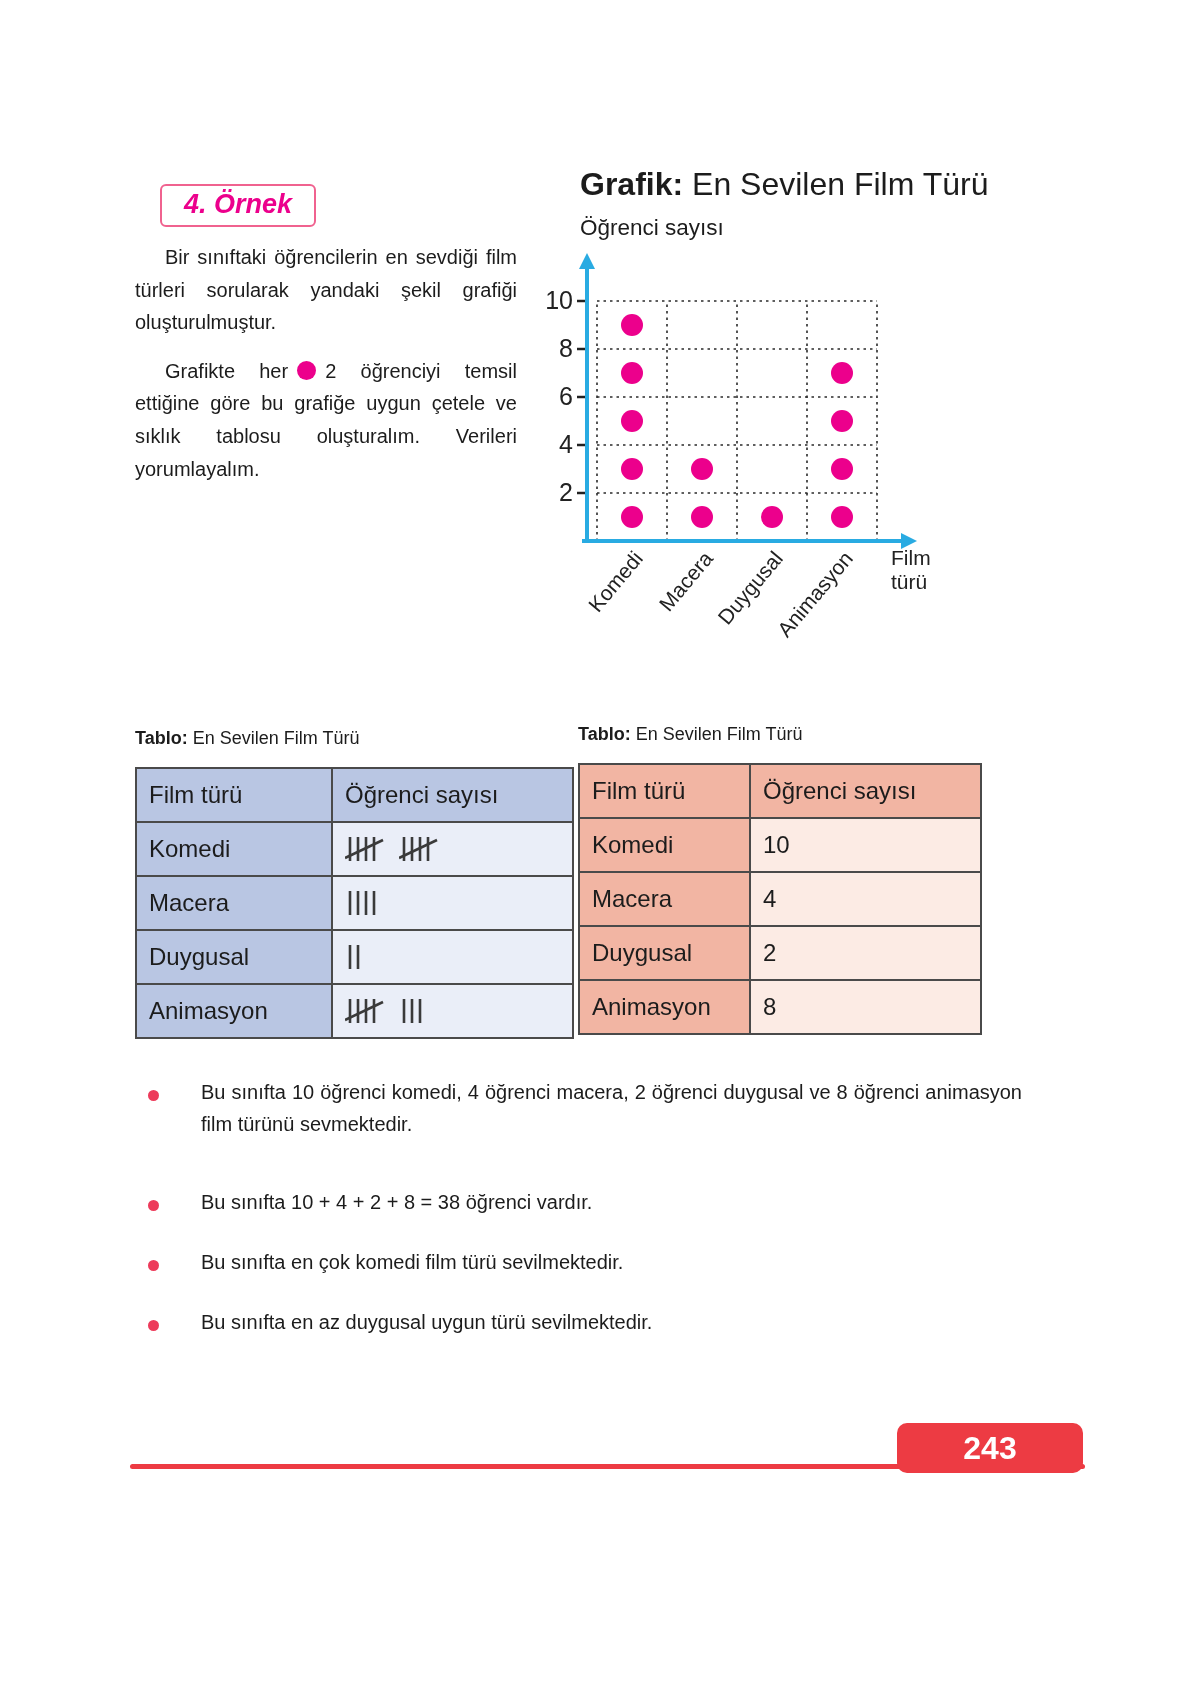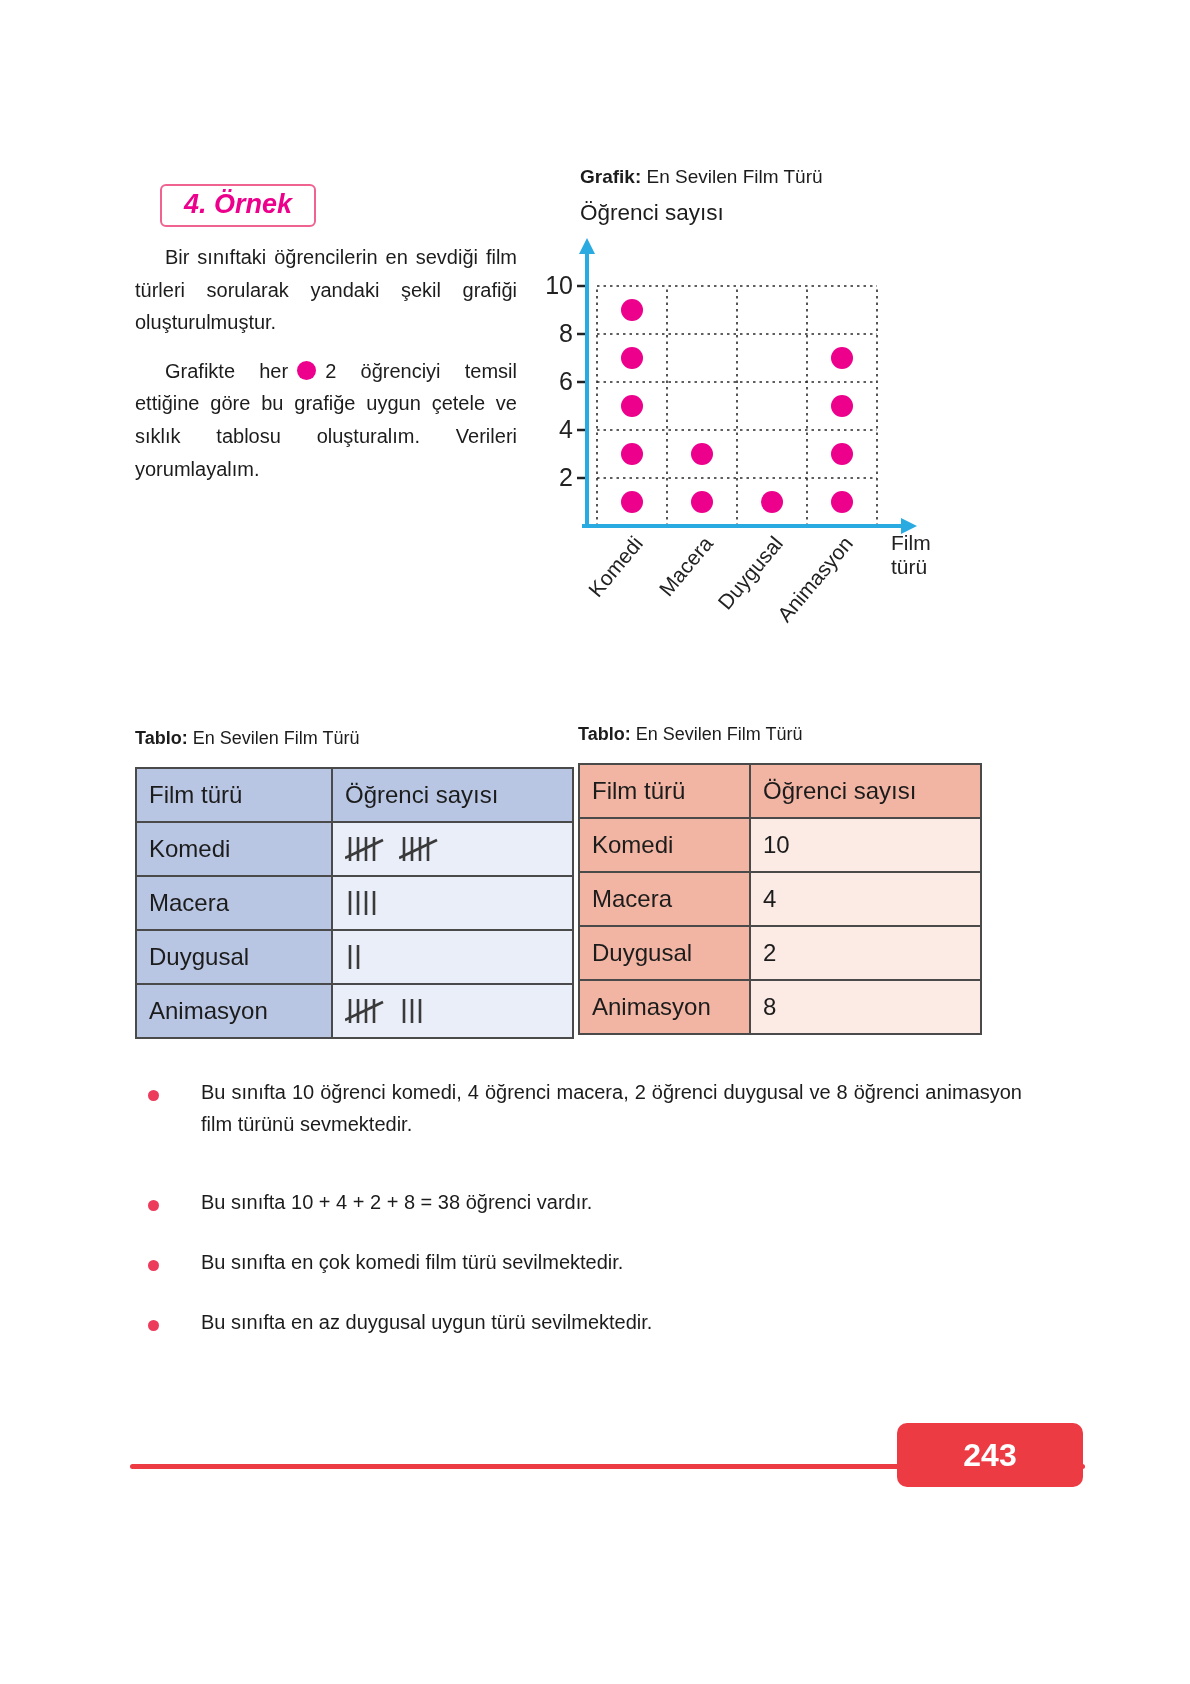--- a/index.html
+++ b/index.html
@@ -16,21 +16,21 @@
     border:2.5px solid #f0628f;border-radius:6px;padding:3px 22px 5px 22px;
   }
 
   
   #text-col{position:absolute;left:135px;top:241px;width:382px;}
   .para{font-size:20px;line-height:1.63;text-align:justify;text-indent:30px;margin:0 0 16px 0;color:#1c1c1c;}
   .inline-dot{display:inline-block;width:19px;height:19px;border-radius:50%;background:#ec008c;margin:0 9px;vertical-align:-2px;}
 
   
   #chart-block{position:absolute;left:535px;top:166px;width:520px;}
-  .chart-title{font-size:19px;margin-left:45px;color:#1c1c1c;}
+  .chart-title{font-size:32px;margin-left:45px;color:#1c1c1c;}
   .chart-ylabel{font-size:22.5px;margin-left:45px;margin-top:12px;color:#1c1c1c;}
   .bold{font-weight:bold;}
   .dot-line{stroke:#2b2b2b;stroke-width:1.6;stroke-dasharray:2.5 4;fill:none;}
   .tick-label{font-size:25px;fill:#222;}
   .cat-label{font-size:21px;fill:#222;}
   .axis-label{font-size:21px;fill:#222;}
 
   
   .table-title{font-size:18px;color:#1c1c1c;}
   table.data-table{border-collapse:collapse;margin-top:18px;background:#fff;}
@@ -51,21 +51,21 @@
   
   #bullets{position:absolute;left:142px;top:1076px;width:880px;}
   .bullet{display:flex;margin-bottom:28px;}
   .bullet:first-child{margin-bottom:46px;}
   .bullet .mark{flex:0 0 11px;width:11px;height:11px;border-radius:50%;background:#ed3b5b;margin-top:14px;margin-left:6px;}
   .bullet .bullet-text{font-size:20px;line-height:1.6;margin-left:42px;color:#1c1c1c;text-align:justify;}
 
   
   #footer-line{position:absolute;left:130px;top:1464px;width:955px;height:5px;background:#ed3b43;border-radius:3px;}
   #page-badge{
-    position:absolute;left:897px;top:1423px;width:186px;height:64px;background:#ed3b43;border-radius:10px;
+    position:absolute;left:897px;top:1423px;width:186px;height:50px;background:#ed3b43;border-radius:10px;
     color:#fff;font-size:32px;font-weight:bold;display:flex;align-items:center;justify-content:center;
   }
 </style>
 </head>
 <body>
 
 <div class="example-badge">4. Örnek</div>
 
 <div id="text-col">
   <p class="para">Bir sınıftaki öğrencilerin en sevdiği film türleri sorularak yandaki şekil grafiği oluşturulmuştur.</p>

